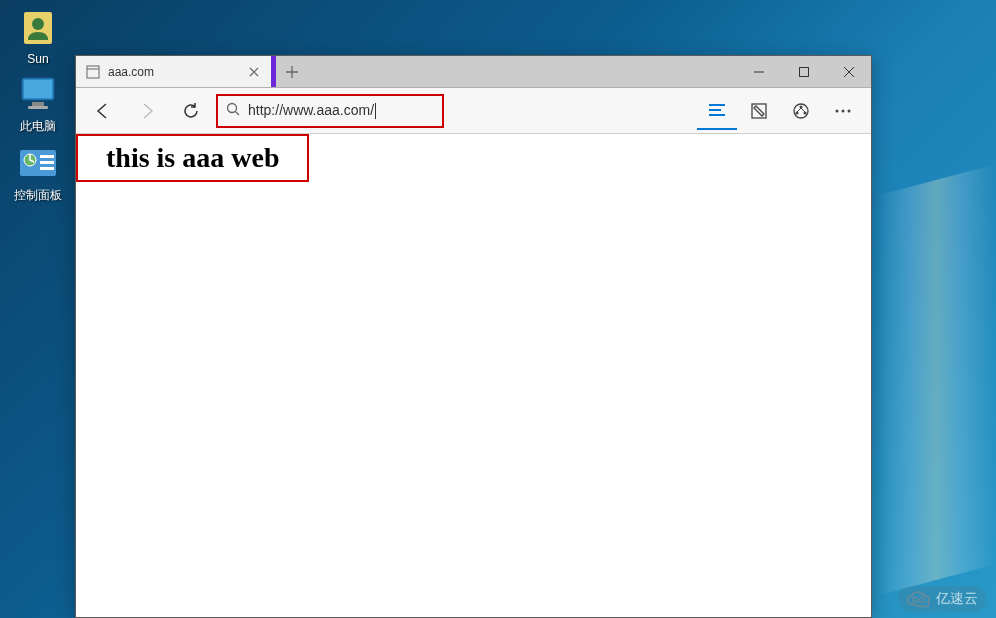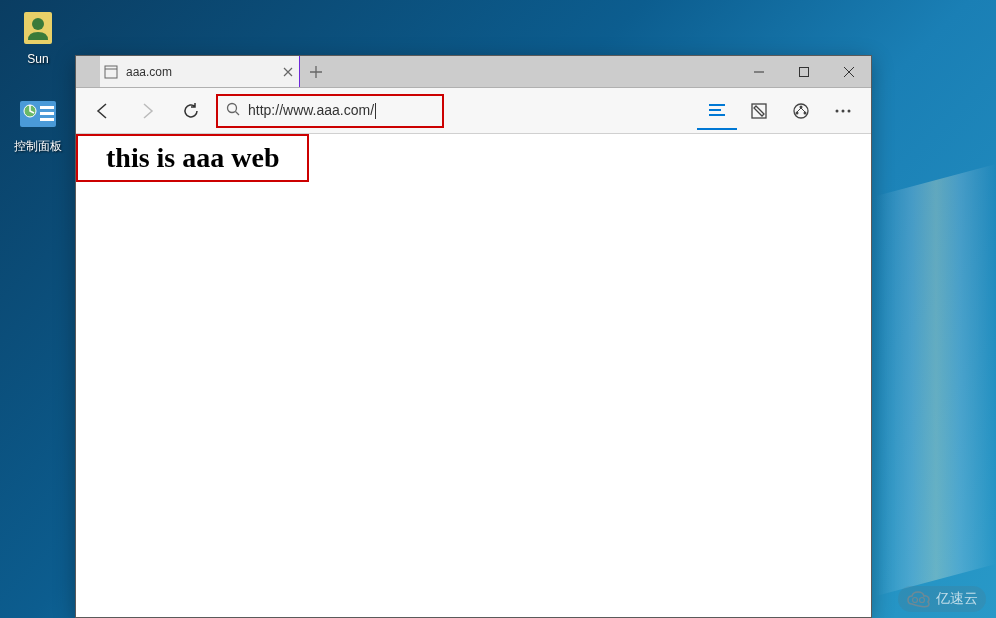--- a/index.html
+++ b/index.html
@@ -25,21 +25,21 @@
       pointer-events: none;
     }
     
     
     .desktop-icons {
       position: absolute;
       left: 8px;
       top: 8px;
       display: flex;
       flex-direction: column;
-      gap: 28px;
+      gap: 8px;
     }
     .desktop-icon {
       display: flex;
       flex-direction: column;
       align-items: center;
       width: 60px;
       cursor: pointer;
     }
     .desktop-icon .glyph {
       width: 40px;
@@ -74,26 +74,25 @@
     .tab-bar {
       height: 32px;
       background: #cccccc;
       display: flex;
       align-items: stretch;
       border-bottom: 1px solid #b0b0b0;
     }
     .tab {
       width: 200px;
       background: #f2f2f2;
-      border-right: 1px solid #6d28d9;
-      display: flex;
-      align-items: center;
-      padding: 0 4px;
+      border-right: 5px solid #6d28d9;
+      display: flex;
+      align-items: center;
+      padding: 0 10px;
       gap: 8px;
-      margin-left: 24px;
     }
     .tab-icon {
       width: 14px;
       height: 14px;
       flex-shrink: 0;
     }
     .tab-title {
       flex: 1;
       font-size: 12px;
       color: #333;
@@ -257,20 +256,31 @@
     <div class="glyph">
       <svg width="36" height="36" viewBox="0 0 36 36">
         <rect x="4" y="2" width="28" height="32" rx="2" fill="#e8d068"></rect>
         <circle cx="18" cy="14" r="6" fill="#3a7a3a"></circle>
         <path d="M8 30 Q8 22 18 22 Q28 22 28 30 Z" fill="#3a7a3a"></path>
       </svg>
     </div>
     <div class="label">Sun</div>
   </div>
 
+  <div class="desktop-icon">
+    <div class="glyph">
+      <svg width="40" height="36" viewBox="0 0 40 36">
+        <rect x="4" y="2" width="32" height="22" rx="2" fill="#2a8ac8" stroke="#1a5a88" stroke-width="1"></rect>
+        <rect x="6" y="4" width="28" height="18" fill="#4aa8e0"></rect>
+        <rect x="14" y="26" width="12" height="4" fill="#888"></rect>
+        <rect x="10" y="30" width="20" height="3" rx="1" fill="#aaa"></rect>
+      </svg>
+    </div>
+    <div class="label">此电脑</div>
+  </div>
 
 
 
   <div class="desktop-icon">
     <div class="glyph">
       <svg width="40" height="30" viewBox="0 0 40 30">
         <rect x="2" y="2" width="36" height="26" rx="2" fill="#4a9ad8"></rect>
         <circle cx="12" cy="12" r="6" fill="#6ab868" stroke="#fff" stroke-width="1"></circle>
         <path d="M12 6 L12 12 L16 14" stroke="#fff" stroke-width="1.5" fill="none"></path>
         <rect x="22" y="7" width="14" height="3" fill="#fff"></rect>

